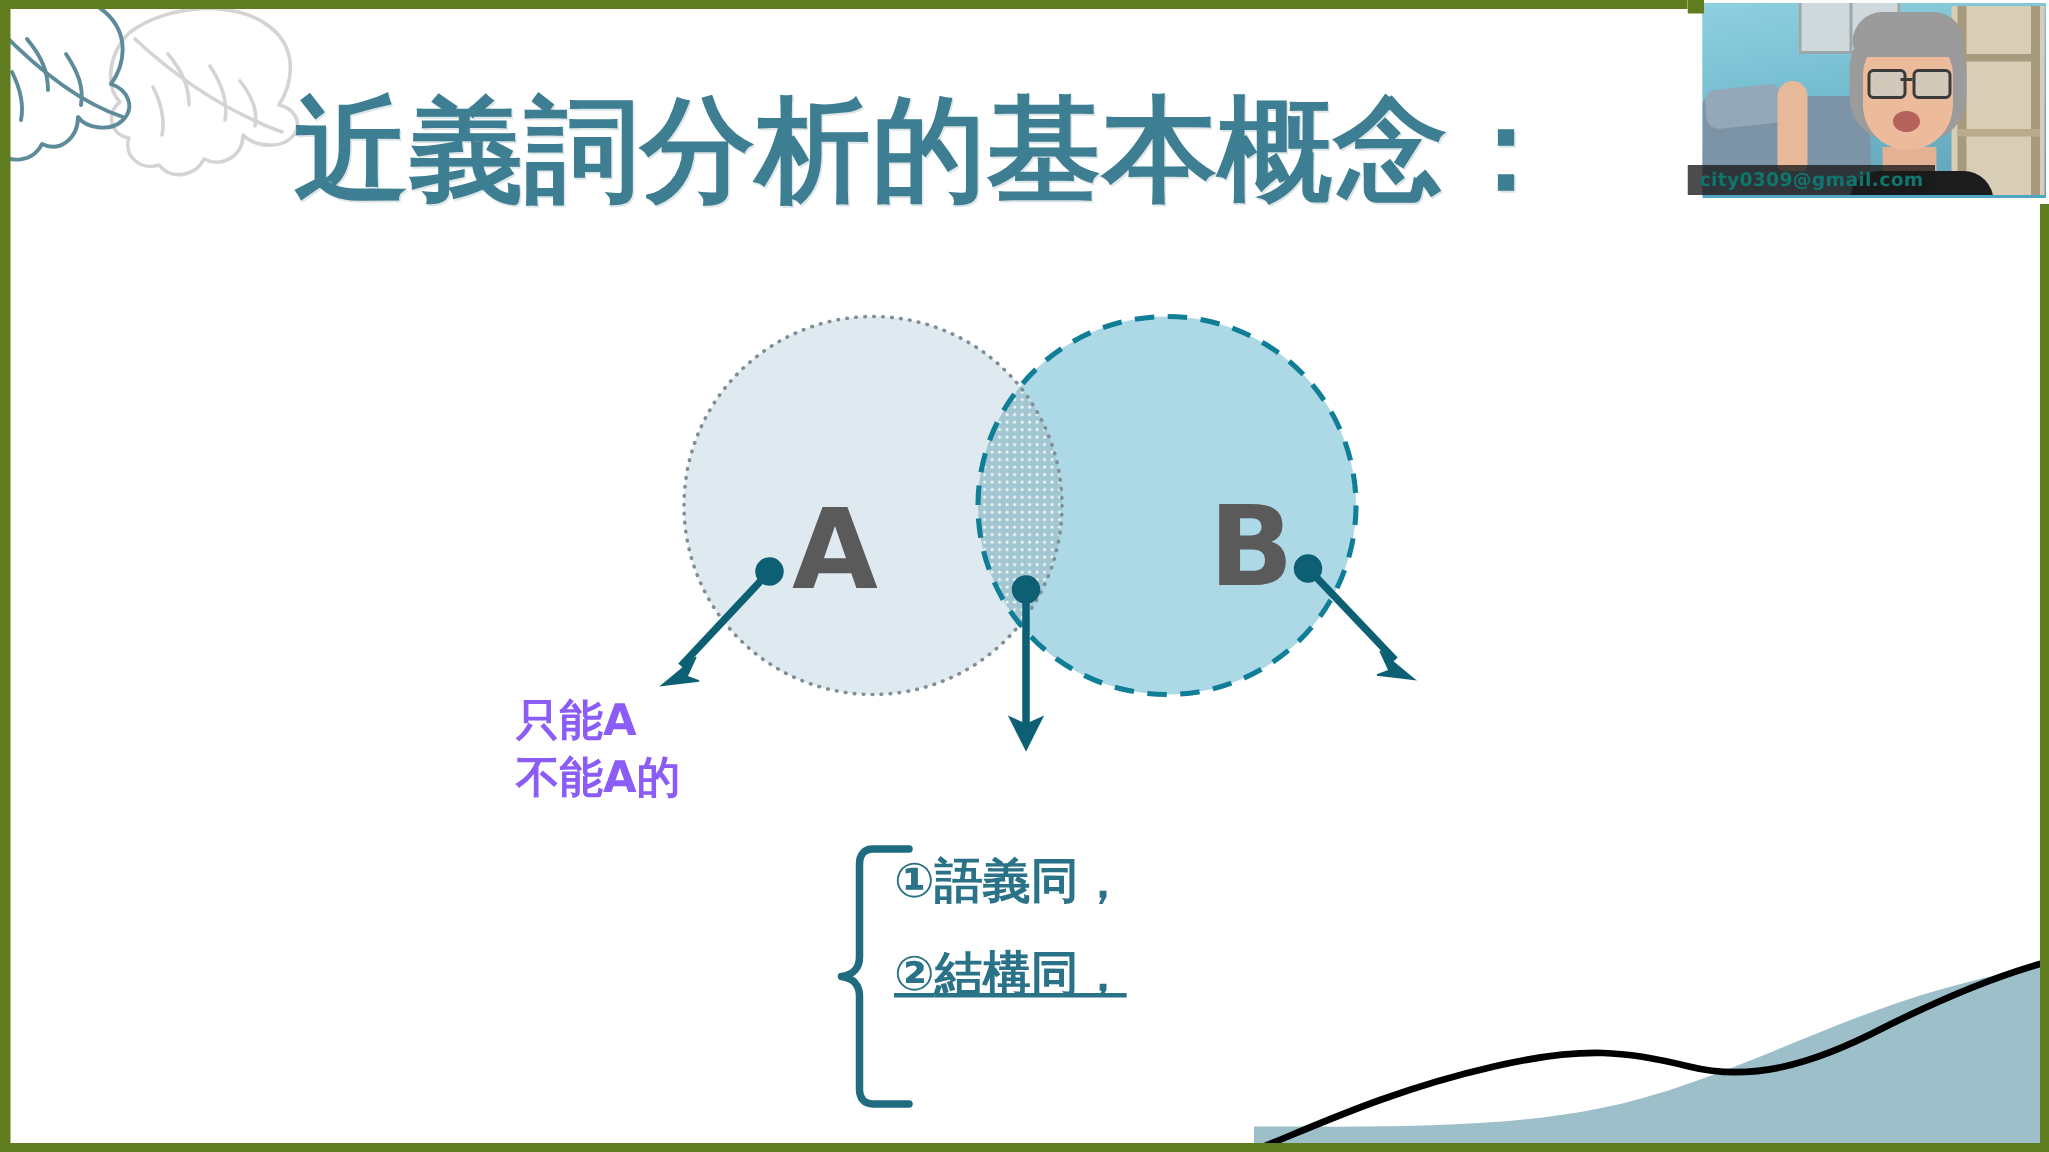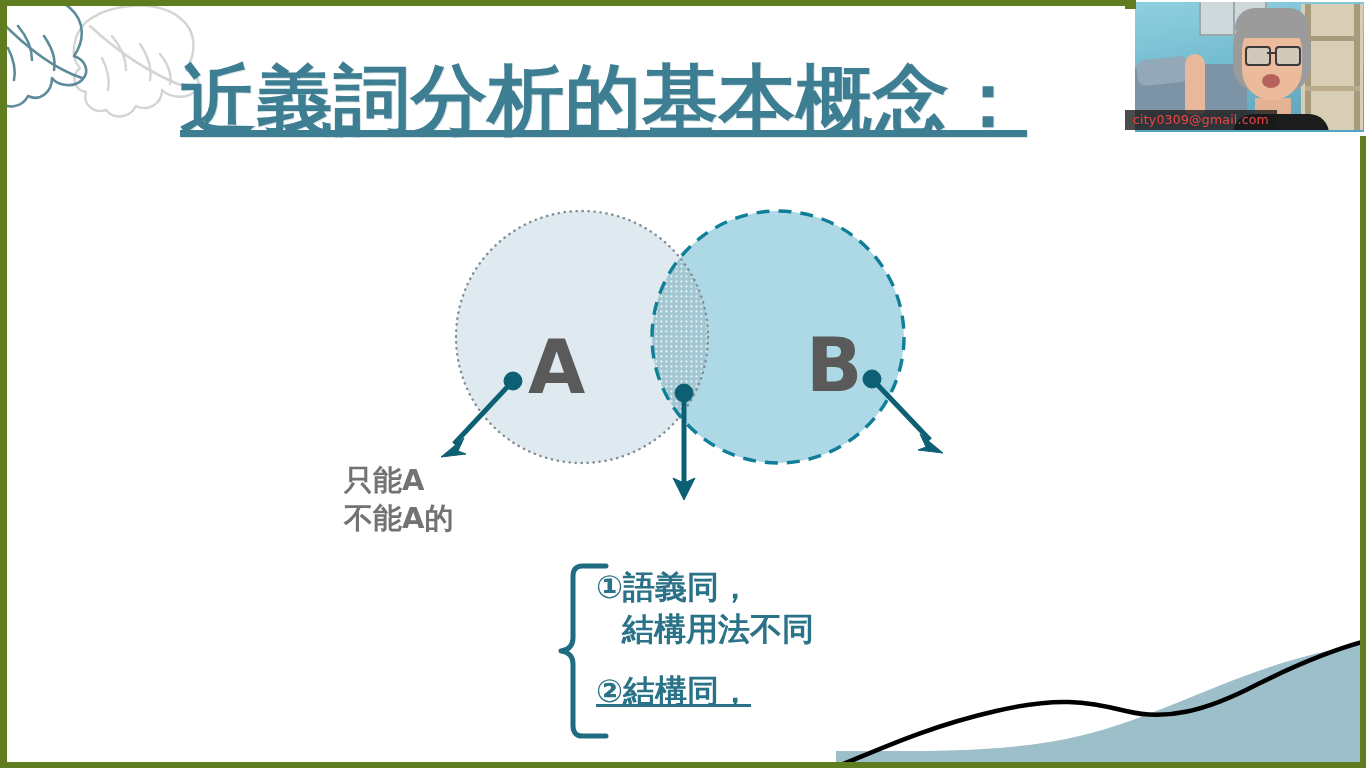--- a/index.html
+++ b/index.html
@@ -63,31 +63,30 @@
     position: absolute;
     right: 0; bottom: 0;
     width: 530px; height: 135px;
     z-index: 1;
     pointer-events: none;
   }
 
   
   .title {
     position: absolute;
-    left: 180px;
+    left: 196px;
     top: 56px;
     font-size: 76px;
     font-weight: 700;
     letter-spacing: 1px;
     color: #3d7e92;
     white-space: nowrap;
     line-height: 1.15;
     z-index: 4;
     text-shadow: 1px 1px 0 rgba(120,150,160,0.25);
-    text-decoration: underline;
   }
 
   
   .venn {
     position: absolute;
     left: 430px;
     top: 195px;
     width: 500px;
     height: 290px;
     z-index: 3;
@@ -111,21 +110,21 @@
     width: 1366px; height: 768px;
     z-index: 4;
     pointer-events: none;
   }
 
   
   .callout {
     position: absolute;
     font-size: 29px;
     font-weight: 700;
-    color: #737373;
+    color: #8b5cf6;
     line-height: 1.3;
     z-index: 4;
     white-space: nowrap;
   }
   .callout-left   { left: 344px; top: 462px; }
   .callout-center { left: 598px; top: 512px; }
   .callout-right  { left: 898px; top: 462px; }
 
   
   .notes {
@@ -286,23 +285,23 @@
     width: 18px; height: 14px;
     background: #b5625c;
     border-radius: 50%;
   }
   .cam-email {
     position: absolute;
     left: 0;
     bottom: 6px;
     padding: 2px 8px 3px 8px;
     background: rgba(25,25,25,0.78);
-    color: #ef4444;
+    color: #0f766e;
     font-size: 12.5px;
-    font-weight: 400;
+    font-weight: 700;
     letter-spacing: 0.2px;
     z-index: 3;
     white-space: nowrap;
   }
   .webcam-accent {
     position: absolute;
     left: 0; top: 0;
     width: 11px; height: 9px;
     background: #5f7d1e;
     z-index: 4;
@@ -410,21 +409,20 @@
 
 
 
   <svg class="brace" width="56" height="178" viewBox="0 0 56 178" xmlns="http://www.w3.org/2000/svg">
     <path d="M50 4 H26 C20 4, 17 8, 17 14 V76 C17 83, 13 88, 5 89 C13 90, 17 95, 17 102 V164 C17 170, 20 174, 26 174 H50" fill="none" stroke="#1f6b80" stroke-width="5" stroke-linecap="round" stroke-linejoin="round"></path>
   </svg>
 
   <div class="notes">
     <div class="note-item">
       <span>①</span><span>語義同，</span>
-      <span class="note-indent">結構用法不同</span>
     </div>
     <div class="note-item">
       <span>②</span><span>結構同，</span>
     </div>
   </div>
 
   <div class="webcam">
     <div class="webcam-inner">
       <div class="cam-wall"></div>
       <div class="cam-window"></div>

